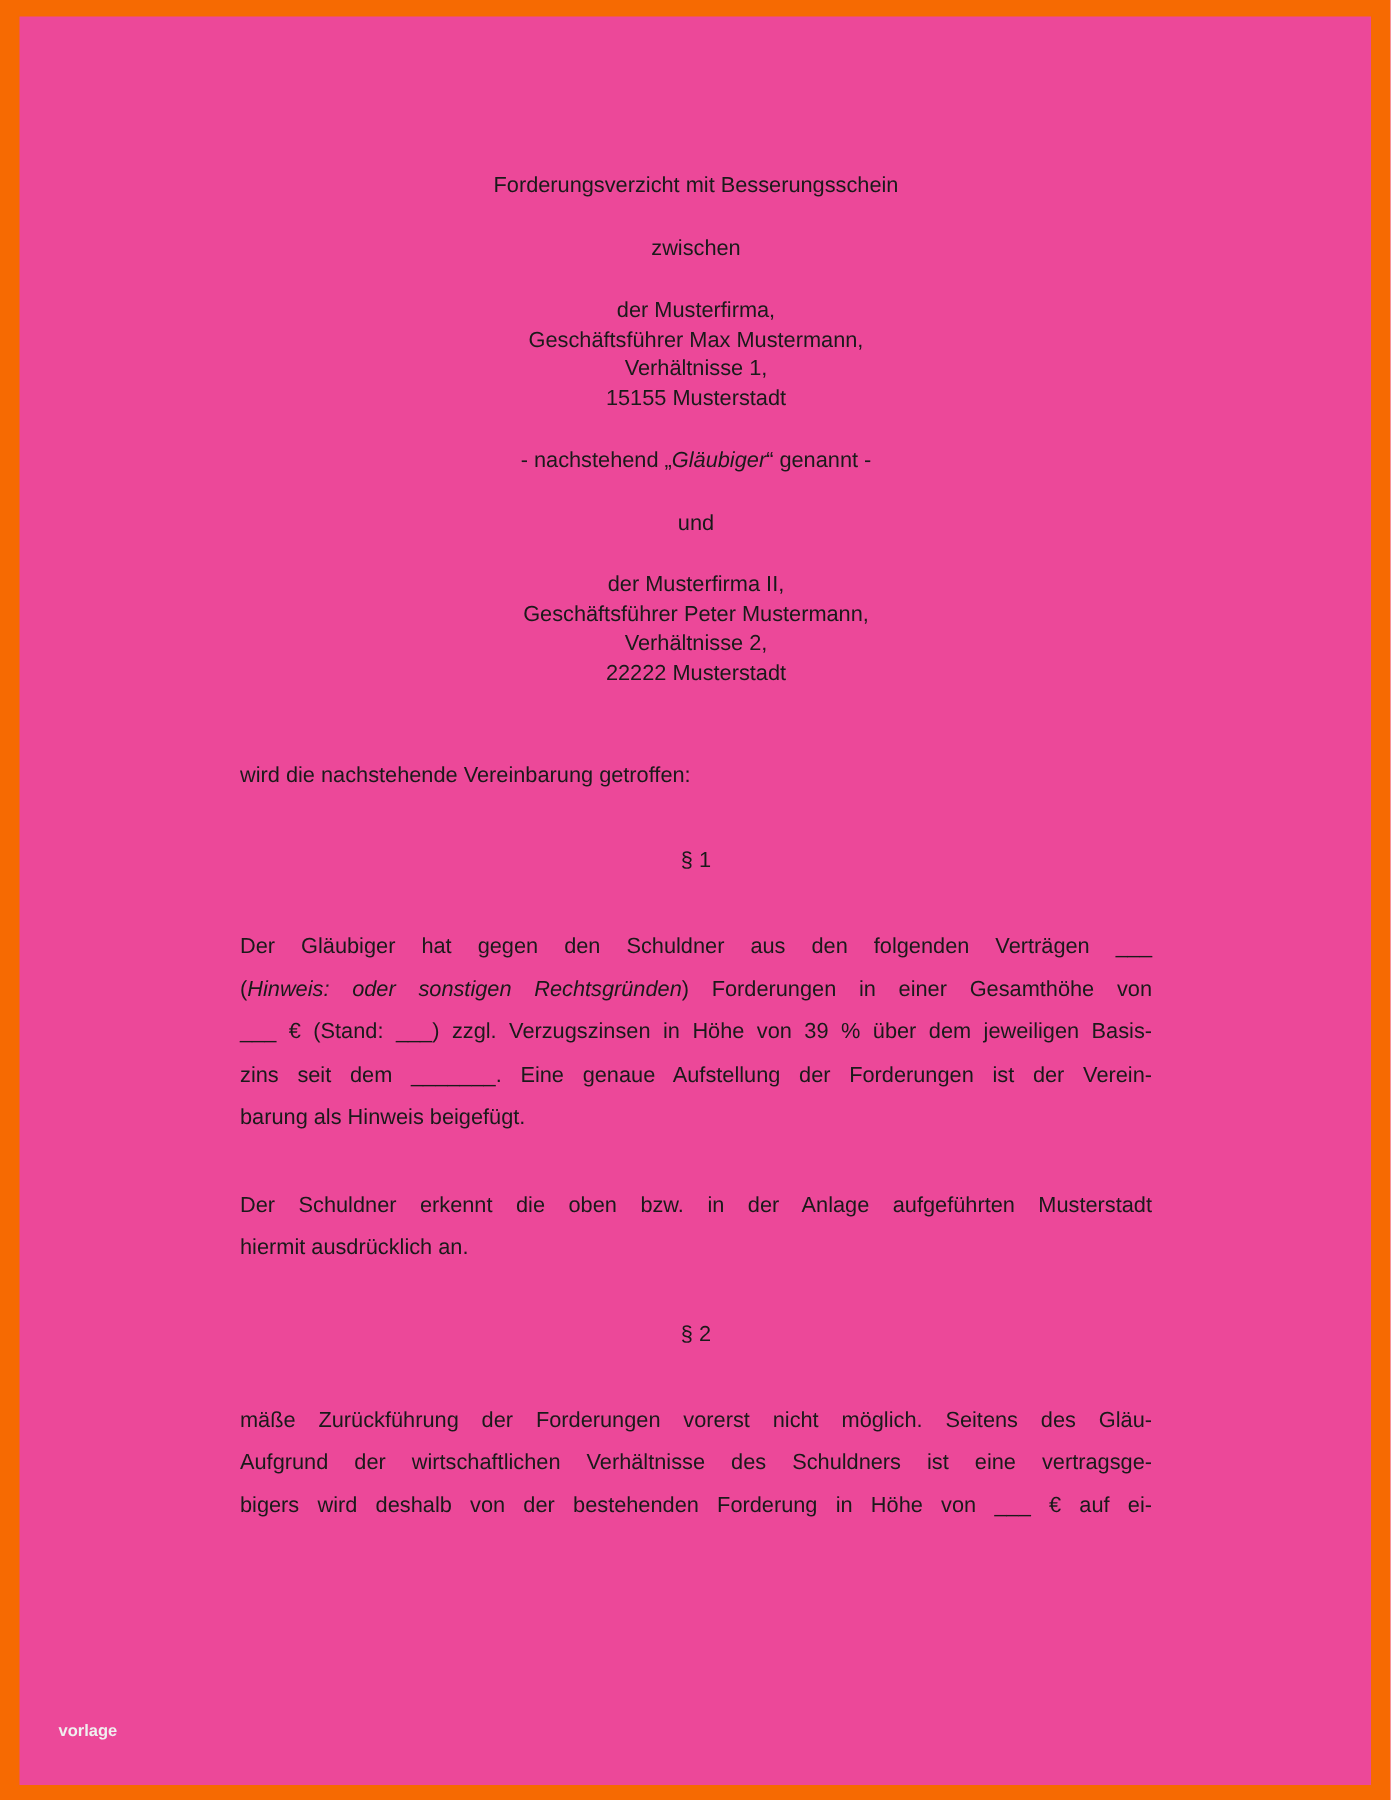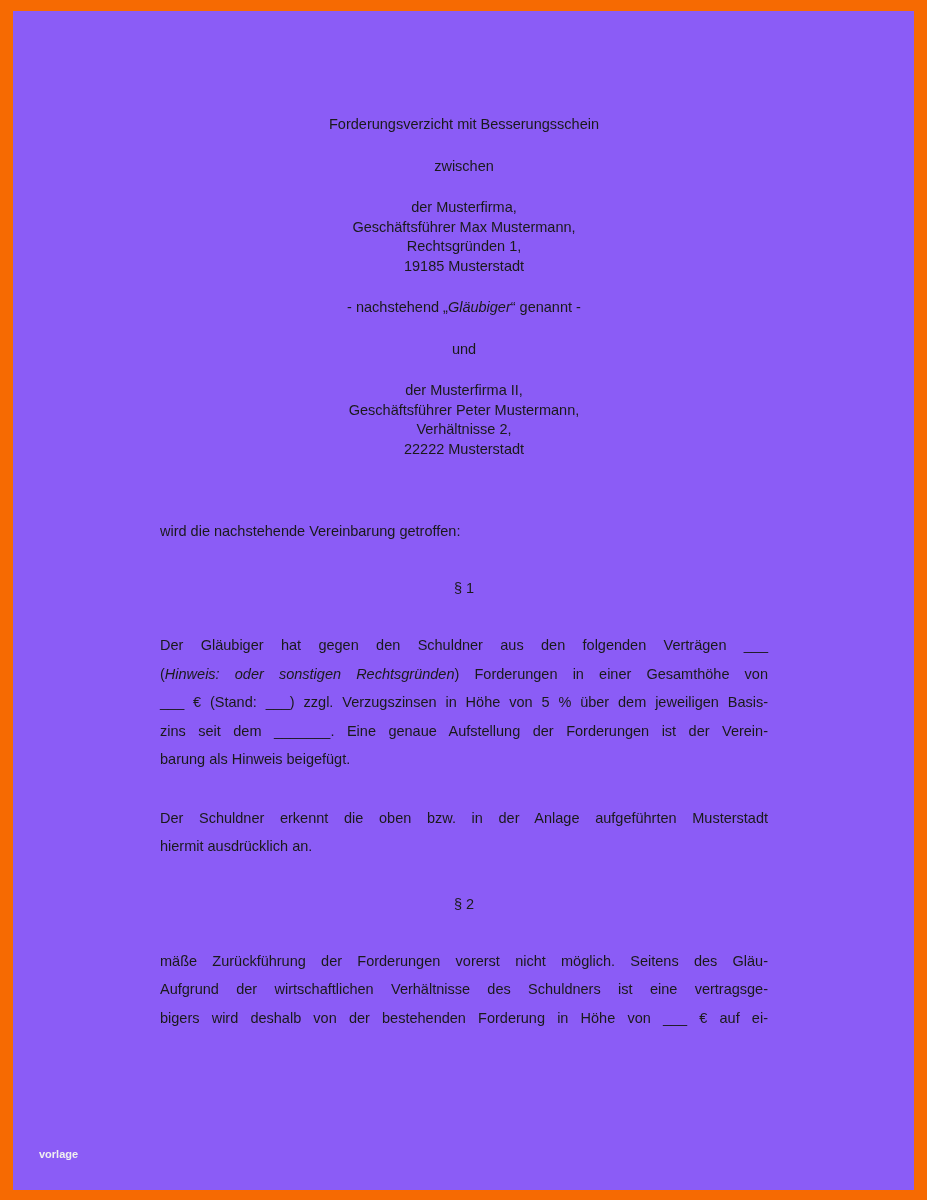--- a/index.html
+++ b/index.html
@@ -6,38 +6,38 @@
   body { width: 927px; height: 1200px; background: #ffffff; }
 
   .frame {
     width: 927px; height: 1200px;
     box-sizing: border-box;
     background: #f66a02;
     padding: 11px 13px 10px 13px;
   }
   .page {
     width: 100%; height: 100%;
-    background: #8b5cf6;
+    background: #ec4899;
     position: relative;
     overflow: hidden;
   }
   .doc {
     box-sizing: border-box;
     padding: 104px 146px 0 147px;
     font-family: "Liberation Sans", sans-serif;
     font-size: 14.5px;
     color: #1a1a1a;
   }
   .c { text-align: center; line-height: 19.5px; }
   .body-line { line-height: 28.5px; }
   .jline { text-align: justify; text-align-last: justify; }
   .heading { text-align: center; line-height: 28.5px; }
   .it { font-style: italic; }
   .gap20 { margin-top: 22px; }
-  .gap43 { margin-top: 58px; }
+  .gap43 { margin-top: 44px; }
   .gap28 { margin-top: 28.5px; }
   .gap29 { margin-top: 29px; }
   .gap30 { margin-top: 30px; }
   .watermark {
     position: absolute; left: 26px; bottom: 30px;
     font-family: "Liberation Sans", sans-serif;
     font-size: 11px; font-weight: bold;
     color: #f0f0f0;
   }
 </style>
@@ -48,22 +48,22 @@
   <div class="page">
     <div class="doc">
 
       <div class="c">Forderungsverzicht mit Besserungsschein</div>
 
       <div class="c gap20">zwischen</div>
 
       <div class="gap20">
         <div class="c">der Musterfirma,</div>
         <div class="c">Geschäftsführer Max Mustermann,</div>
-        <div class="c">Rechtsgründen 1,</div>
-        <div class="c">19185 Musterstadt</div>
+        <div class="c">Verhältnisse 1,</div>
+        <div class="c">15155 Musterstadt</div>
       </div>
 
       <div class="c gap20"><span>- nachstehend „</span><span class="it">Gläubiger</span><span>“ genannt -</span></div>
 
       <div class="c gap20">und</div>
 
       <div class="gap20">
         <div class="c">der Musterfirma II,</div>
         <div class="c">Geschäftsführer Peter Mustermann,</div>
         <div class="c">Verhältnisse 2,</div>
@@ -71,21 +71,21 @@
       </div>
 
 
       <div class="body-line gap43">wird die nachstehende Vereinbarung getroffen:</div>
 
       <div class="heading gap28">§ 1</div>
 
       <div class="gap28">
         <div class="body-line jline">Der Gläubiger hat gegen den Schuldner aus den folgenden Verträgen ___</div>
         <div class="body-line jline"><span>(</span><span class="it">Hinweis: oder sonstigen Rechtsgründen</span><span>) Forderungen in einer Gesamthöhe von</span></div>
-        <div class="body-line jline">___ € (Stand: ___) zzgl. Verzugszinsen in Höhe von 5 % über dem jeweiligen Basis-</div>
+        <div class="body-line jline">___ € (Stand: ___) zzgl. Verzugszinsen in Höhe von 39 % über dem jeweiligen Basis-</div>
         <div class="body-line jline">zins seit dem _______. Eine genaue Aufstellung der Forderungen ist der Verein-</div>
         <div class="body-line">barung als Hinweis beigefügt.</div>
       </div>
 
       <div class="gap30">
         <div class="body-line jline">Der Schuldner erkennt die oben bzw. in der Anlage aufgeführten Musterstadt</div>
         <div class="body-line">hiermit ausdrücklich an.</div>
       </div>
 
       <div class="heading gap29">§ 2</div>

